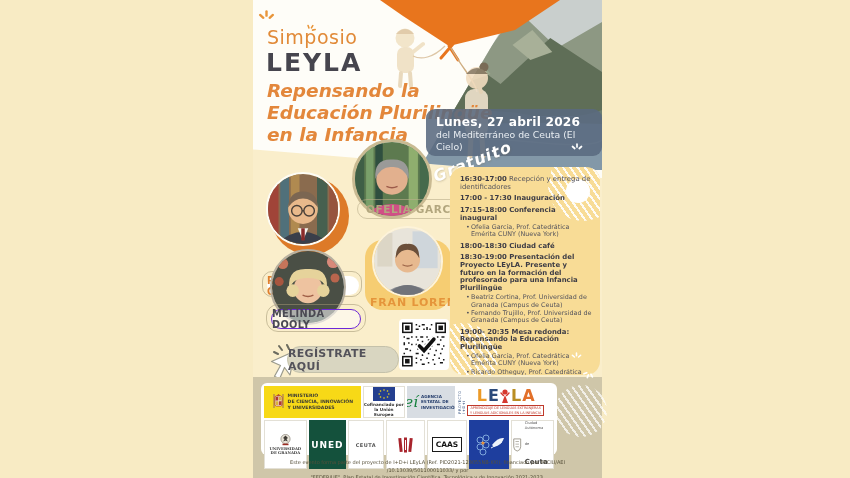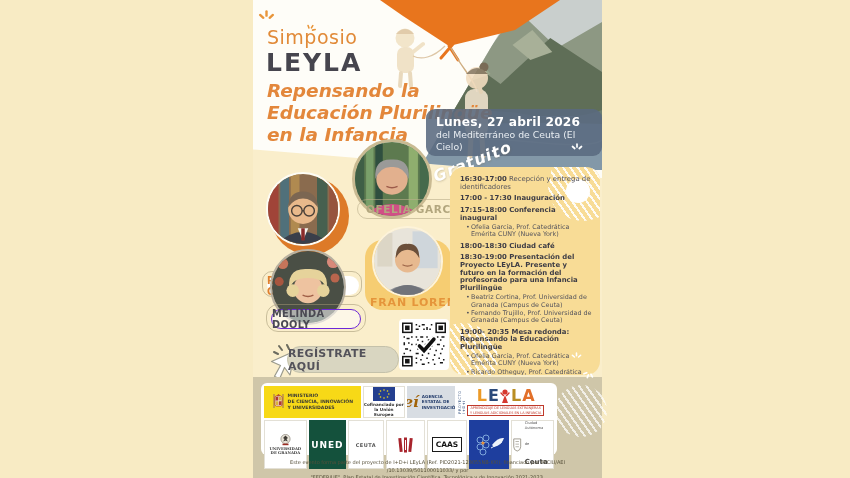--- a/index.html
+++ b/index.html
@@ -83,22 +83,22 @@
   .logo-card { position:absolute; left:8px; top:6px; width:296px; height:72px; background:#fff;
                border-radius:6px; padding:3px; display:flex; flex-direction:column; gap:2px; }
   .logo-row { display:flex; gap:2px; flex:1; }
   .lg { display:flex; align-items:center; justify-content:center; overflow:hidden; background:#fff;
         border:1px solid #e3e0d6; }
   .lg-ministry { flex:2.4; background:#f7d917; border:none; gap:3px; }
   .min-text { font-size:4.6px; font-weight:700; color:#3a3a33; line-height:1.3; }
   .lg-eu { flex:1; flex-direction:column; gap:1px; }
   .eu-text { font-size:4.2px; font-weight:700; color:#333; text-align:center; line-height:1.2; }
   .lg-aei { flex:1.2; background:#d8dde3; border:none; gap:3px; }
-  .aei-mark { font-family:"DejaVu Serif","Liberation Serif",serif; font-style:italic; font-weight:700;
-              font-size:15px; color:#a16207; }
+  .aei-mark { font-family:"DejaVu Serif","Liberation Serif",serif; font-style:italic; font-weight:400;
+              font-size:15px; color:#15803d; }
   .aei-text { font-size:4.2px; font-weight:700; color:#28406e; line-height:1.25; }
   .lg-leyla { flex:2.4; flex-direction:column; border:none; position:relative; }
   .leyla-side { position:absolute; left:1px; top:50%; transform:translateY(-50%) rotate(180deg);
                 writing-mode:vertical-rl; font-size:3.6px; color:#2b4a7a; letter-spacing:.5px; }
   .leyla-letters { display:flex; align-items:flex-end; gap:1px; font-weight:800; font-size:16px; line-height:1; }
   .ly-l1 { color:#ec9a27; } .ly-e { color:#2b4a7a; } .ly-l2 { color:#b98e23; } .ly-a { color:#e2702a; }
   .leyla-tag { margin-top:1px; border:.5px solid #c0392b; padding:.5px 2px; font-size:3.4px;
                color:#c0392b; text-align:center; line-height:1.25; }
 
   .lg-ugr { flex:1.2; flex-direction:column; gap:1px; }

